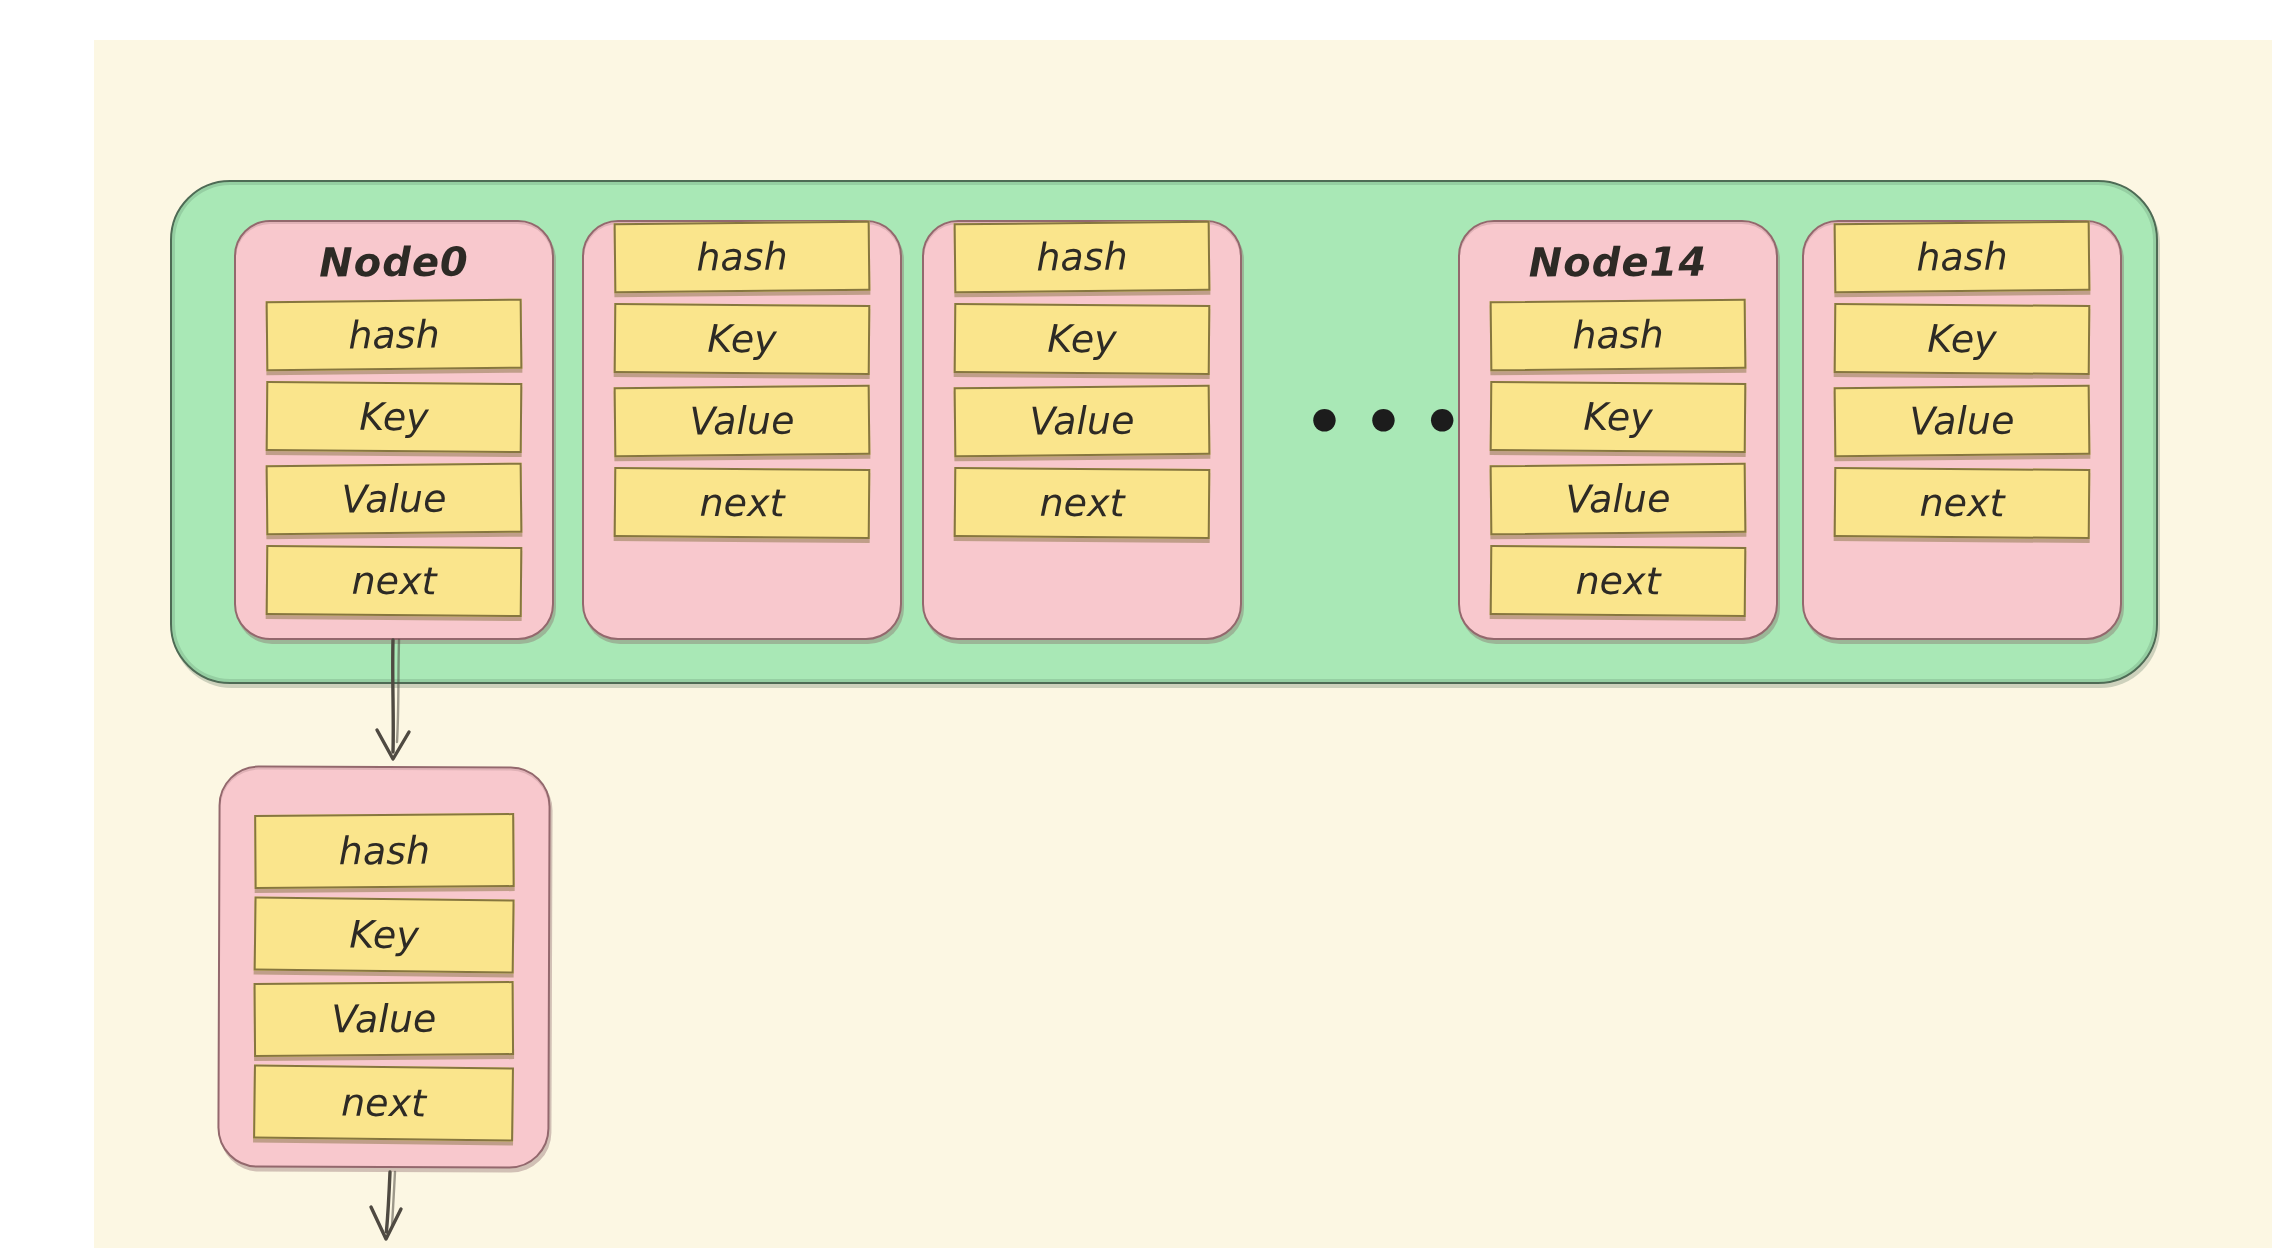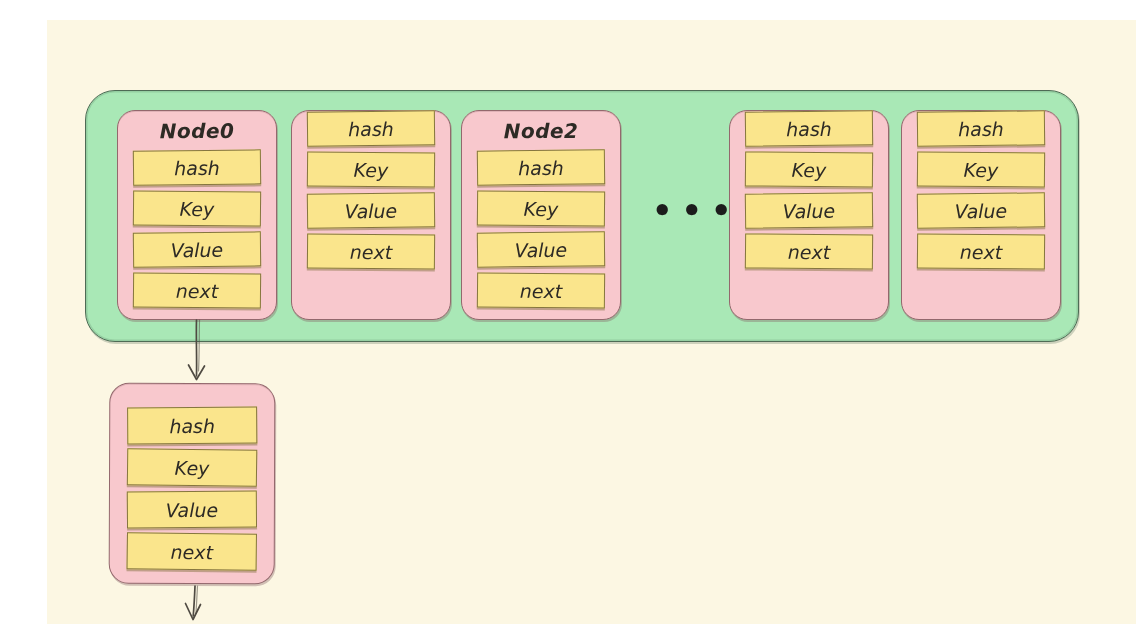--- a/index.html
+++ b/index.html
@@ -101,32 +101,32 @@
   <div class="node" style="left:244px">
     <div class="fields">
       <div class="field">hash</div>
       <div class="field">Key</div>
       <div class="field">Value</div>
       <div class="field">next</div>
     </div>
   </div>
 
   <div class="node" style="left:414px">
-    <div class="node-title">Node2</div>
     <div class="fields">
       <div class="field">hash</div>
       <div class="field">Key</div>
       <div class="field">Value</div>
       <div class="field">next</div>
     </div>
   </div>
 
   <div class="dots">•••</div>
 
   <div class="node" style="left:682px">
+    <div class="node-title">Node14</div>
     <div class="fields">
       <div class="field">hash</div>
       <div class="field">Key</div>
       <div class="field">Value</div>
       <div class="field">next</div>
     </div>
   </div>
 
   <div class="node" style="left:854px">
     <div class="fields">

